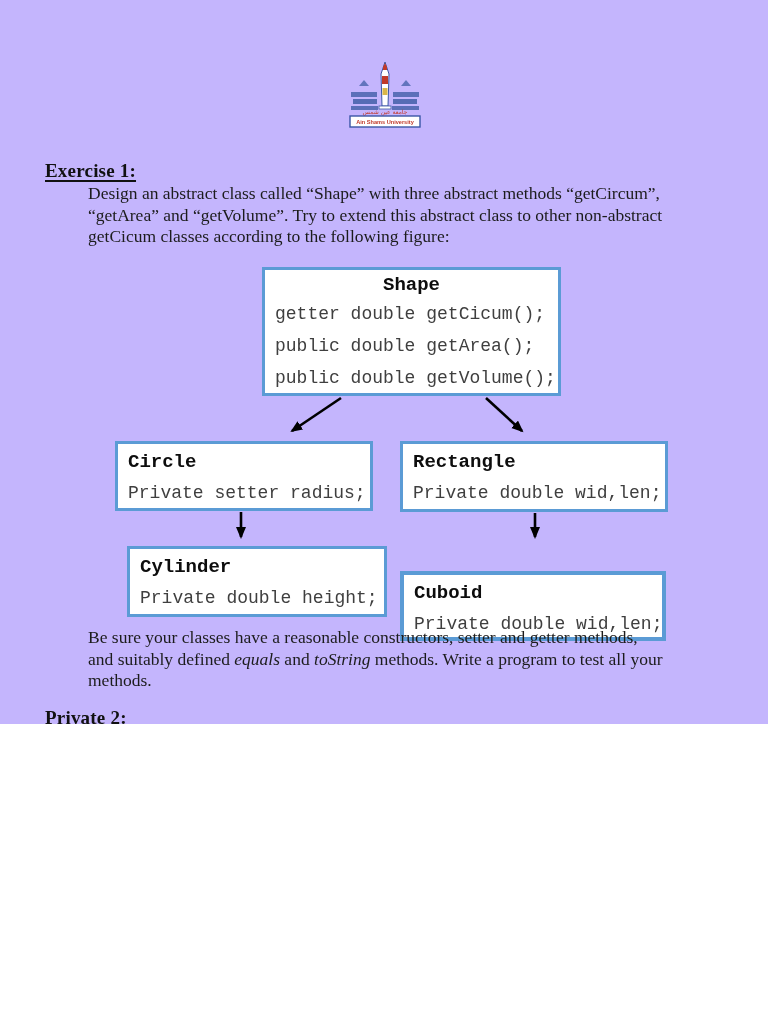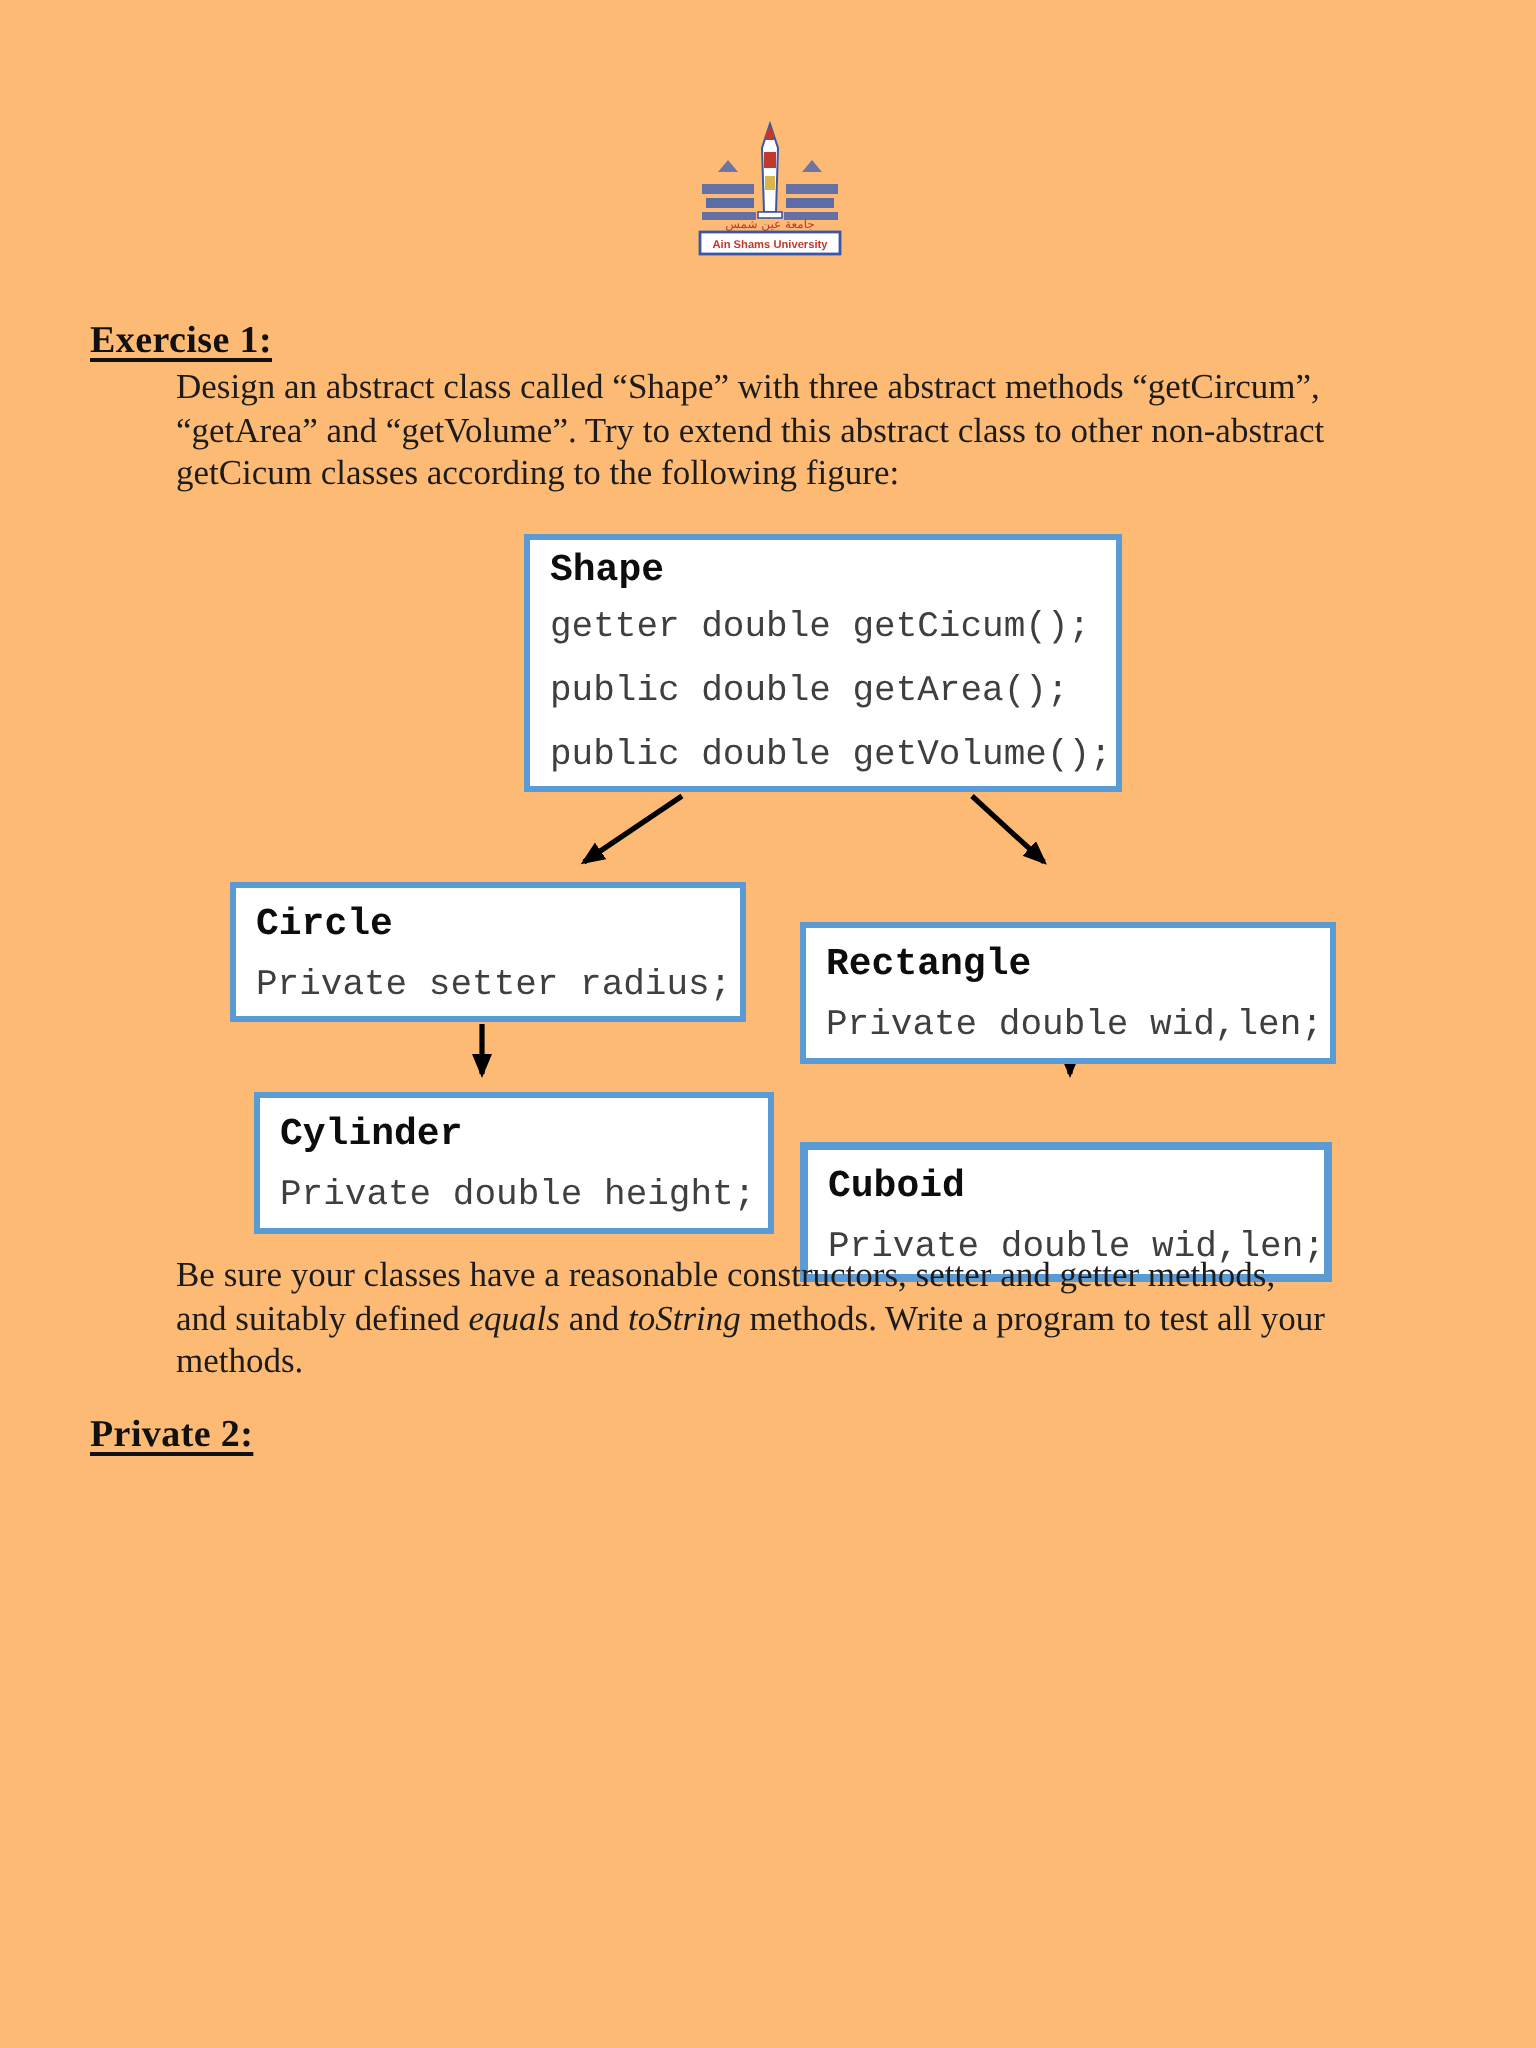--- a/index.html
+++ b/index.html
@@ -1,19 +1,19 @@
 <!DOCTYPE html>
 <html><head>
 <meta charset="utf-8">
 <style>
   html,body{margin:0;padding:0;background:#ffffff;}
   .page{
     position:relative;
-    width:768px;height:1024px;
-    background:#fdba74;
+    width:768px;height:724px;
+    background:#c4b5fd;
     font-family:"Liberation Serif", serif;
     color:#1c1c1c;
     overflow:hidden;
   }
   
   .logo{position:absolute;left:347px;top:58px;width:76px;height:76px;}
   
   .ex-heading{
     position:absolute;left:45px;margin:0;
     font-size:19px;font-weight:bold;color:#111;
@@ -40,23 +40,23 @@
   }
   .cls-title{
     font-weight:bold;font-size:19px;color:#0d0d0d;
     line-height:27px;padding:2px 10px 0 10px;white-space:nowrap;
   }
   .cls-member{
     font-size:18px;color:#3f3f3f;
     line-height:32px;padding:0 10px;white-space:nowrap;
   }
   .cls-shape{left:262px;top:267px;width:299px;height:129px;}
-  .cls-shape .cls-title{line-height:26px;}
+  .cls-shape .cls-title{text-align:center;line-height:26px;}
   .cls-circle{left:115px;top:441px;width:258px;height:70px;}
-  .cls-rectangle{left:400px;top:441px;width:268px;height:71px;margin-top:20px;}
+  .cls-rectangle{left:400px;top:441px;width:268px;height:71px;}
   .cls-cylinder{left:107px;top:546px;width:260px;height:71px;margin-left:20px;}
   .cls-cuboid{left:400px;top:571px;width:266px;height:70px;border-width:4px;}
   .sub .cls-title{line-height:30px;padding-top:3px;}
   .sub .cls-member{line-height:32px;}
   
   .arrows{position:absolute;left:0;top:0;pointer-events:none;}
 </style>
 </head>
 <body>
 

